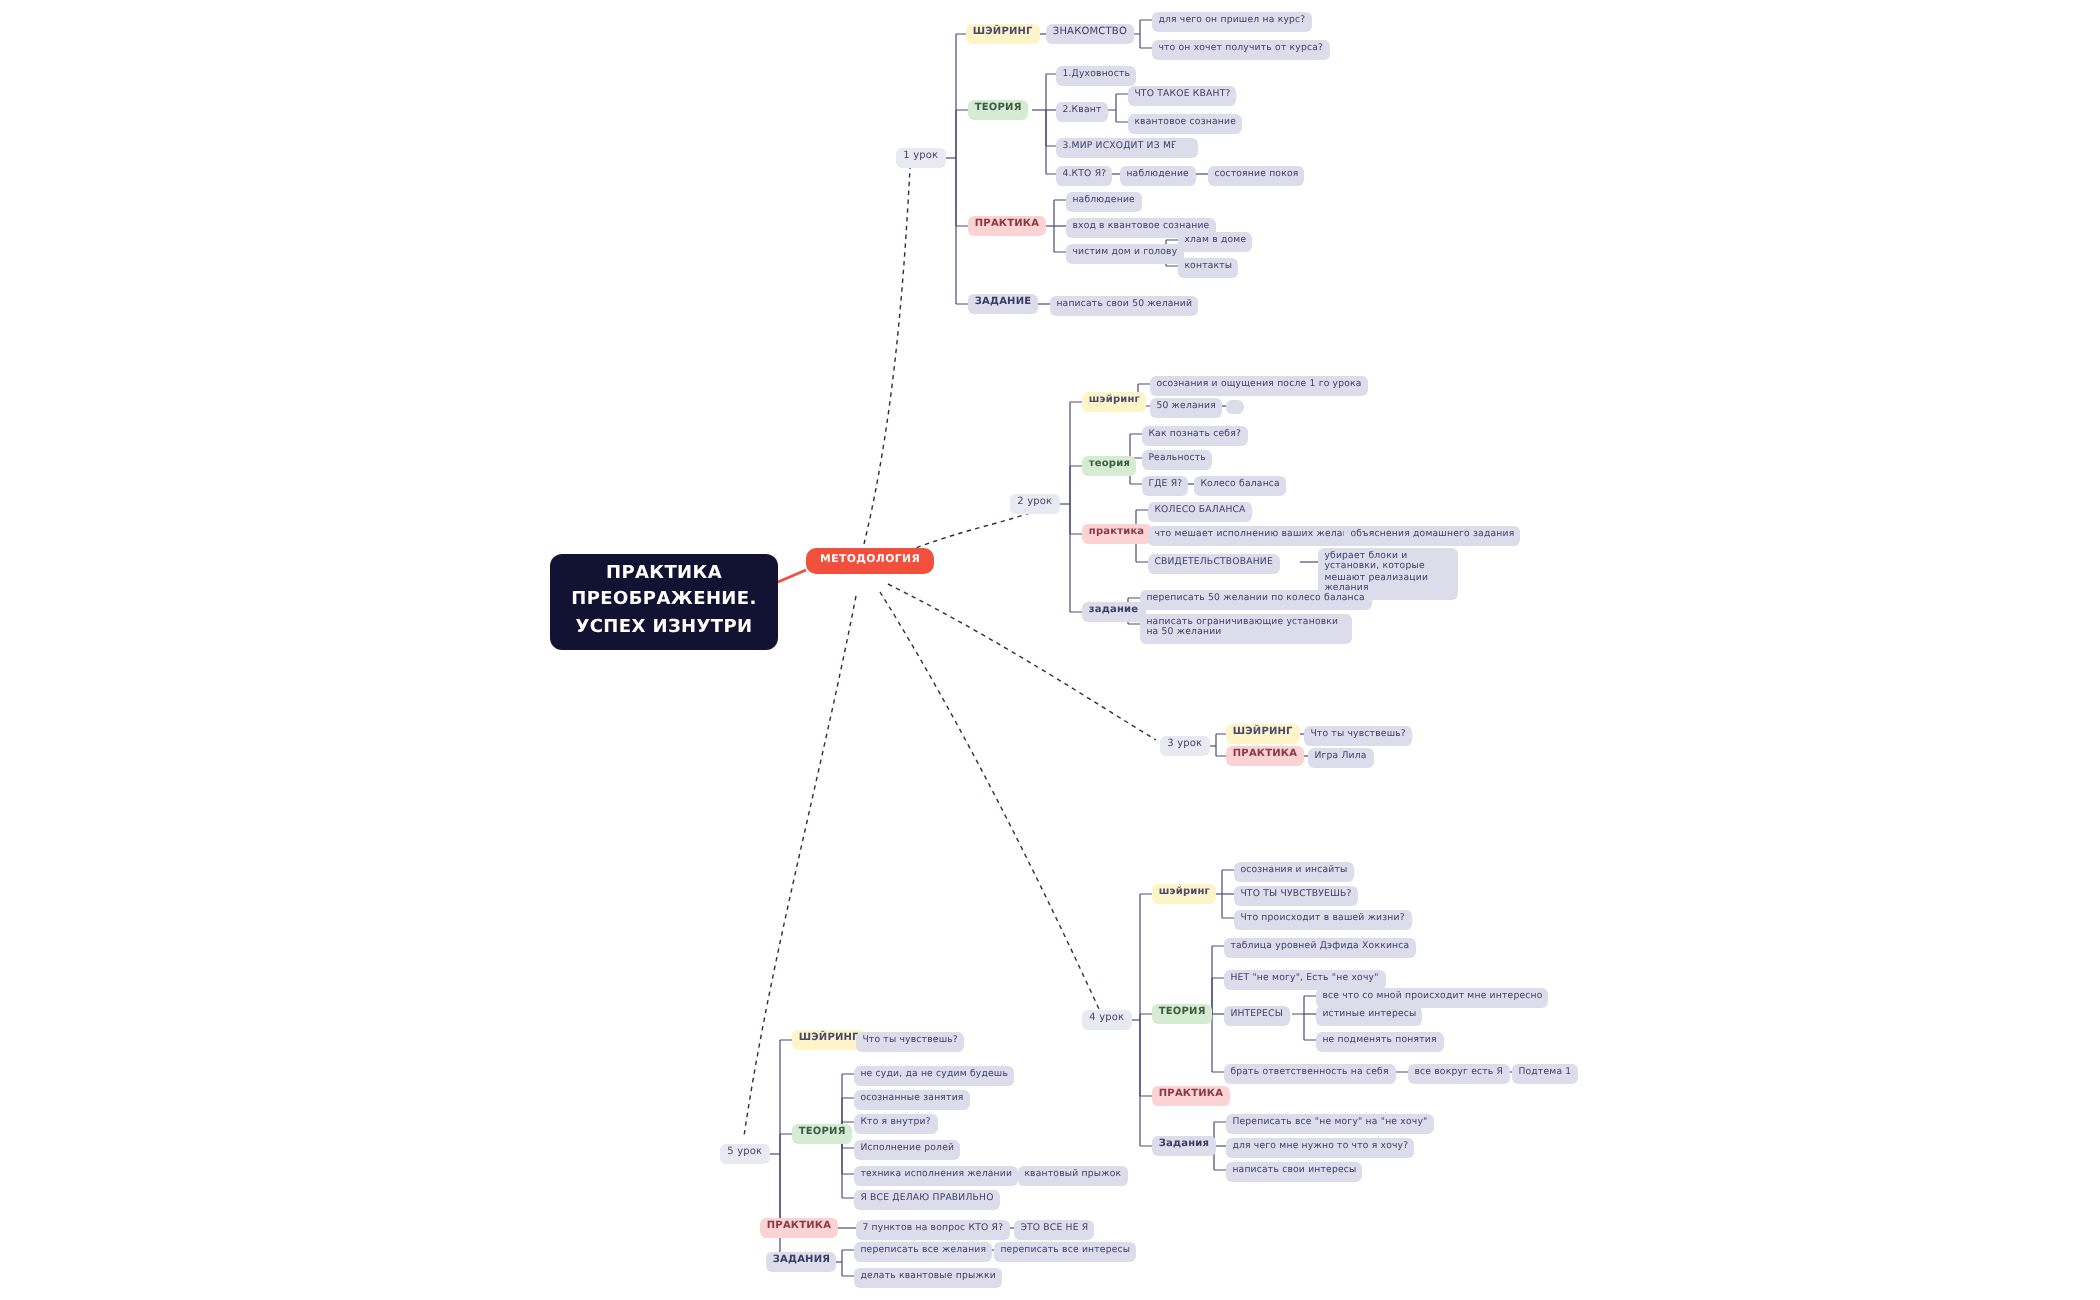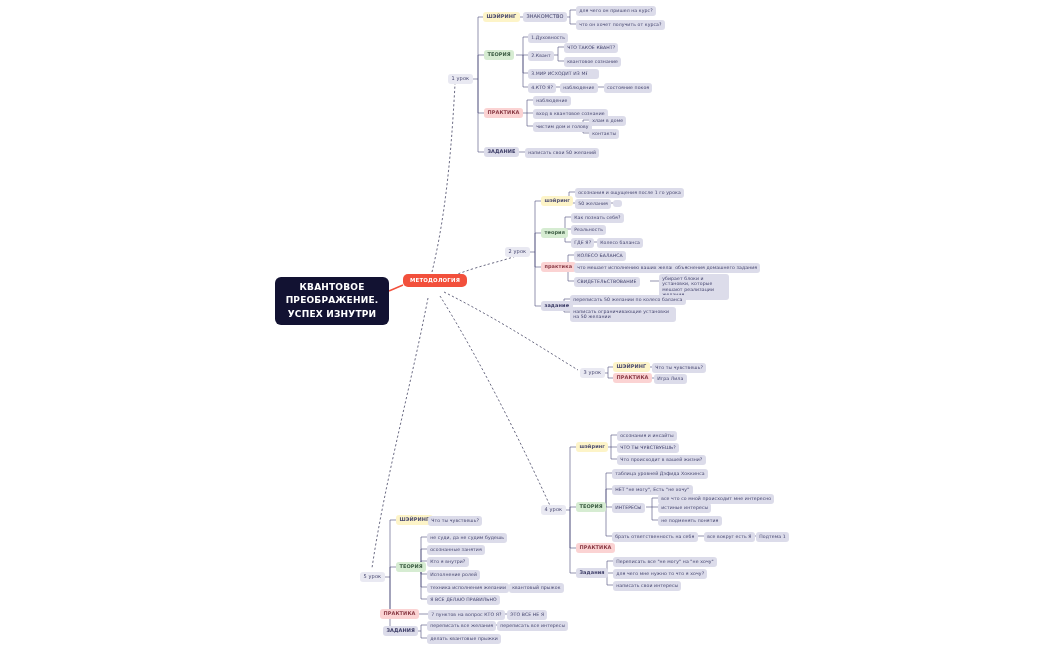--- a/index.html
+++ b/index.html
@@ -245,21 +245,21 @@
       <path d="M418 614 L428 614"></path>
       <path d="M493 614 L507 614"></path>
 
       <path d="M414 631 L421 631"></path>
       <path d="M421 631 L421 625 M421 625 L427 625"></path>
       <path d="M421 631 L421 638 M421 638 L427 638"></path>
       <path d="M487 625 L497 625"></path>
     </g>
   </svg>
 
-  <div id="root-node">КВАНТОВОЕ ПРЕОБРАЖЕНИЕ. УСПЕХ ИЗНУТРИ</div>
+  <div id="root-node">ПРАКТИКА ПРЕОБРАЖЕНИЕ. УСПЕХ ИЗНУТРИ</div>
   <div id="methodology-node">МЕТОДОЛОГИЯ</div>
 
   <div class="node n-lesson" style="left:448px;top:74px;">1 урок</div>
 
   <div class="node n-share" style="left:483px;top:12px;">ШЭЙРИНГ</div>
   <div class="node n-mid" style="left:523px;top:12px;">ЗНАКОМСТВО</div>
   <div class="node n-leaf" style="left:576px;top:6px;">для чего он пришел на курс?</div>
   <div class="node n-leaf" style="left:576px;top:20px;">что он хочет получить от курса?</div>
 
   <div class="node n-theory" style="left:484px;top:50px;">ТЕОРИЯ</div>

